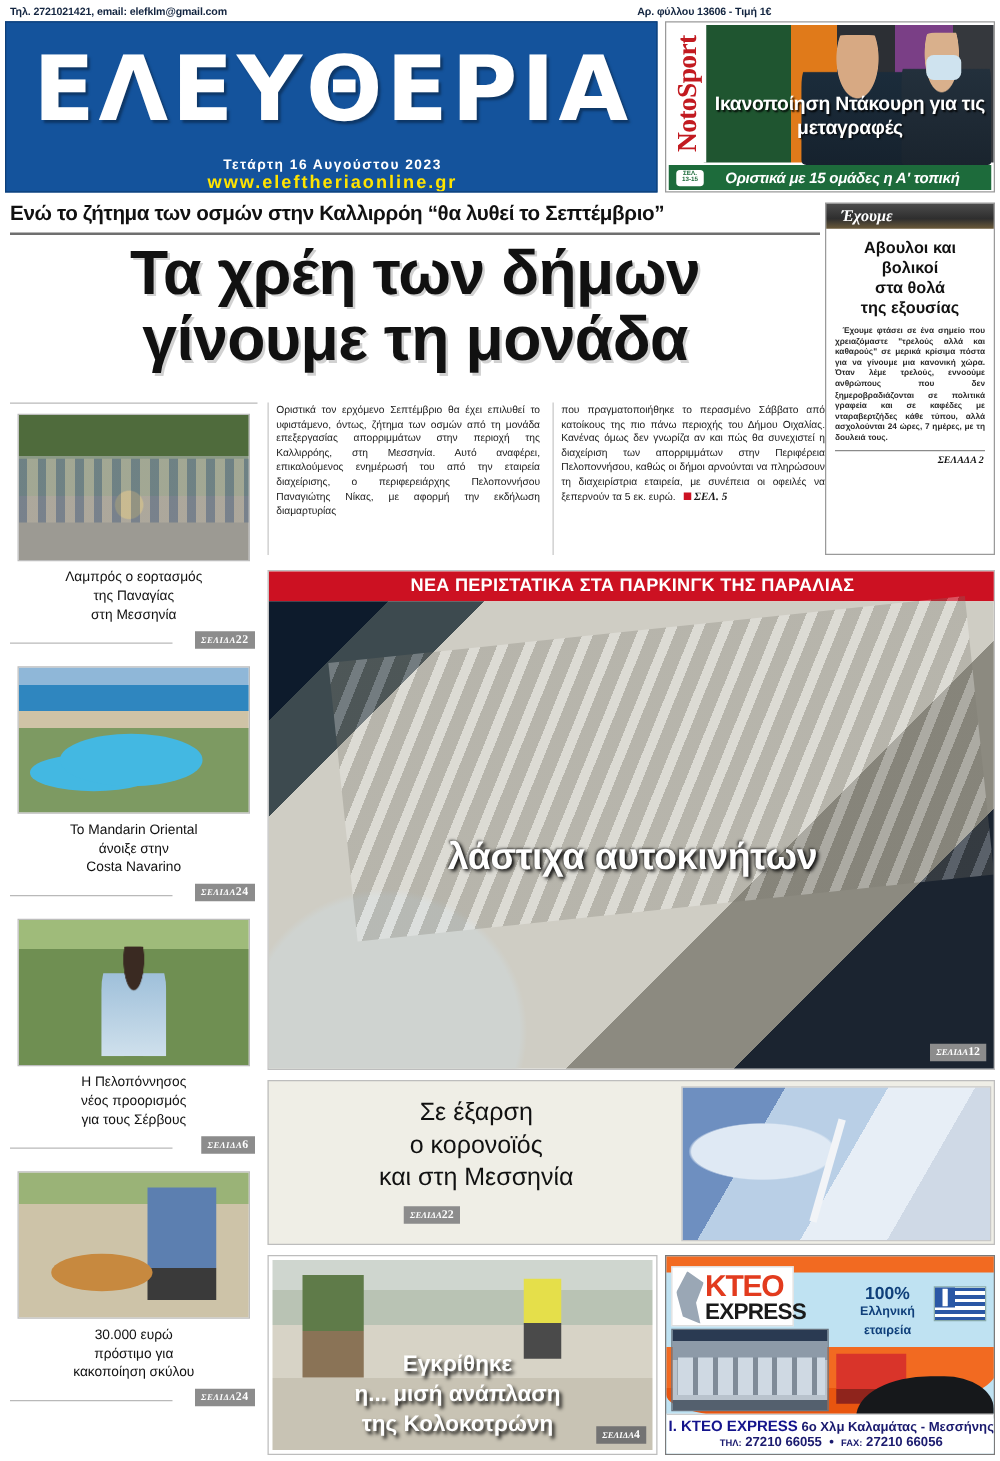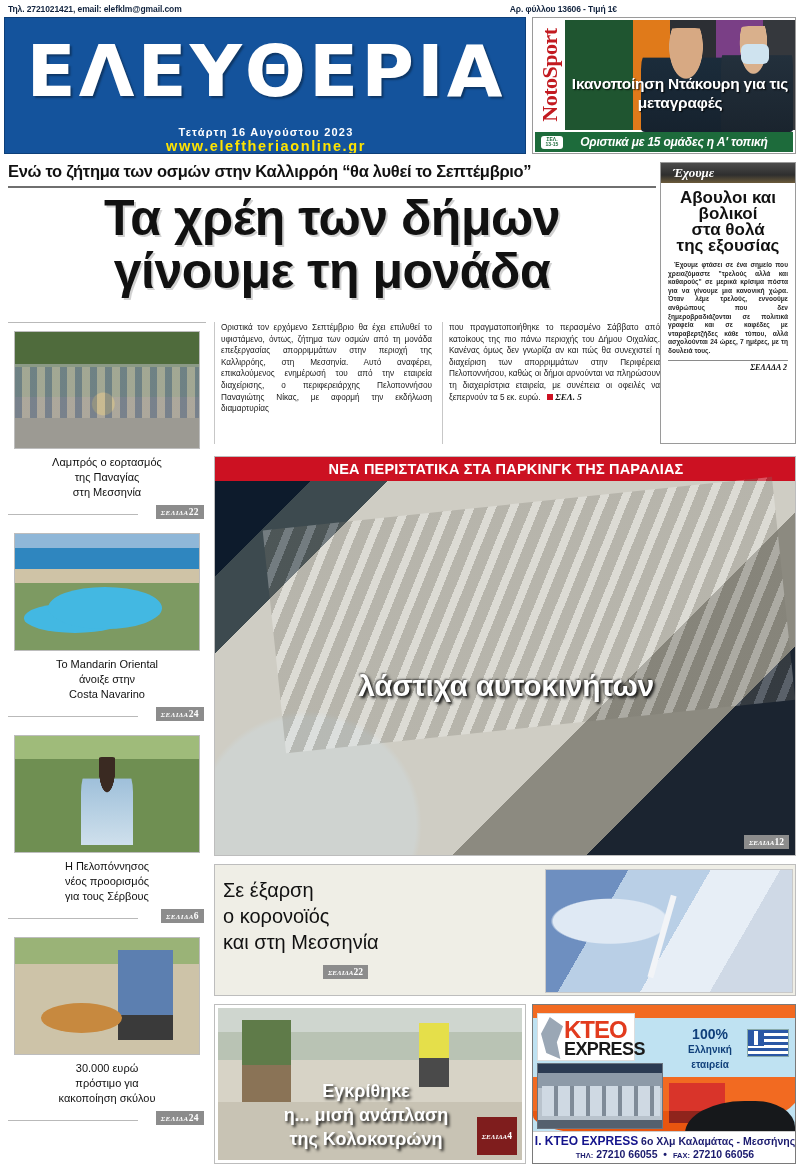--- a/index.html
+++ b/index.html
@@ -133,21 +133,21 @@
     position:absolute; left:660px; top:162px; width:136px; height:282px;
     border:1px solid #9a9a9a; background:#fff;
   }
   .artbox-head {
     height:20px; background:linear-gradient(180deg,#4c4c4c 0%,#2e2e2e 60%,#6b5a3a 100%);
     display:flex; align-items:center; padding-left:12px;
     color:#fff; font-family:"Liberation Serif", serif; font-style:italic;
     font-weight:bold; font-size:13px;
   }
   .artbox-title {
-    margin-top:7px; text-align:center; font-size:17px; font-weight:bold;
+    margin-top:7px; text-align:center; font-size:13px; font-weight:bold;
     line-height:16px; color:#111;
   }
   .artbox-body {
     margin:7px 7px 0 7px; font-size:6.6px; line-height:8.6px;
     text-align:justify; color:#2a2a2a; font-weight:bold;
   }
   .artbox-body::first-letter { padding-left:6px; }
   .artbox-rule { margin:4px 7px 0 7px; height:1px; background:#8a8a8a; }
   .artbox-page {
     margin:2px 8px 0 0; text-align:right; font-size:8px; font-weight:bold;
@@ -266,21 +266,21 @@
     font-family:"Liberation Serif", serif; font-style:italic; font-weight:bold; font-size:7px;
   }
   .tire-page b { font-size:9.5px; font-style:normal; }
 
   
   .corona {
     position:absolute; left:214px; top:864px; width:582px; height:132px;
     border:1px solid #bdbdbd; background:#efeee6; overflow:hidden;
   }
   .corona-text {
-    position:absolute; left:8px; top:12px; width:316px; 
+    position:absolute; left:8px; top:12px; width:316px; text-align:center;
     font-size:20px; line-height:26px; color:#111; font-weight:500;
   }
   .corona-page {
     position:absolute; left:108px; top:100px;
     background:#8c8c8c; color:#fff; padding:2px 5px;
     font-family:"Liberation Serif", serif; font-style:italic; font-weight:bold; font-size:7px;
   }
   .corona-page b { font-size:9.5px; font-style:normal; }
   .corona-photo {
     position:absolute; left:330px; top:4px; width:248px; height:124px;
@@ -313,21 +313,21 @@
     background: linear-gradient(180deg,#e5df4a 0 55%, #4a4a4a 55% 100%);
   }
   .kolo-head {
     position:absolute; left:6px; top:74px; width:290px;
     color:#fff; font-size:18px; font-weight:bold; line-height:24px;
     text-align:center;
     text-shadow: 2px 2px 3px rgba(0,0,0,.9);
   }
   .kolo-page {
     position:absolute; right:8px; bottom:8px;
-    background:#7f1d1d; color:#fff; padding:14px 5px;
+    background:#737373; color:#fff; padding:2px 5px;
     font-family:"Liberation Serif", serif; font-style:italic; font-weight:bold; font-size:7px;
   }
   .kolo-page b { font-size:9.5px; font-style:normal; }
 
   
   .kteo {
     position:absolute; left:532px; top:1004px; width:264px; height:160px;
     border:1px solid #7a7a7a; background:#bfe2f2; overflow:hidden;
   }
   .kteo-topbar {

